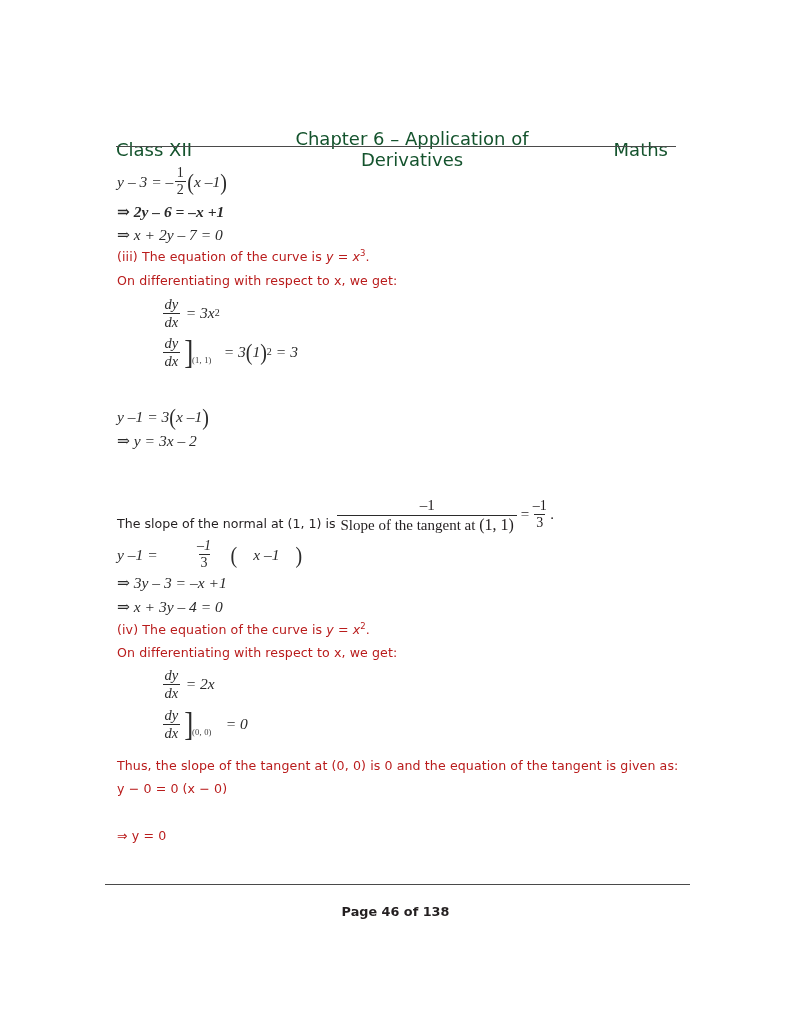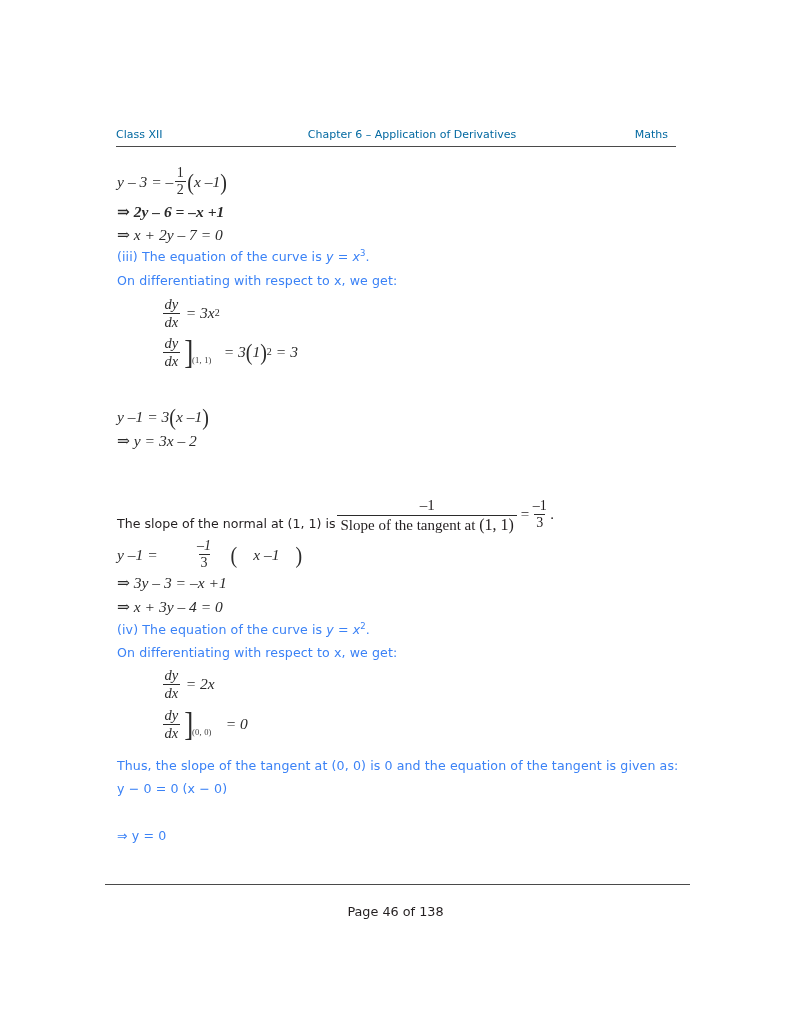--- a/index.html
+++ b/index.html
@@ -24,43 +24,43 @@
   }
 
   
   .header {
     position: absolute;
     left: 116px;
     top: 128px;
     width: 560px;
     display: flex;
     align-items: center;
-    font-size: 11px;
-    color: #0369a1;
+    font-size: 18px;
+    color: #14532d;
   }
   .hdr-left   { width: 150px; text-align: left; }
   .hdr-center { flex: 1; text-align: center; }
   .hdr-right  { width: 110px; text-align: right; padding-right: 8px; }
 
   .header-rule {
     position: absolute;
     left: 116px;
     top: 146px;
     width: 560px;
     height: 0;
     border-top: 1.6px solid #4a4a4a;
   }
 
   
   .para {
     position: absolute;
     left: 117px;
     font-size: 12.6px;
     line-height: 16px;
-    color: #3b82f6;
+    color: #b91c1c;
     white-space: nowrap;
     letter-spacing: 0.1px;
   }
   .para i { font-style: italic; }
   .para sup {
     font-size: 8.5px;
     vertical-align: super;
     line-height: 0;
   }
 
@@ -197,21 +197,21 @@
     height: 0;
     border-top: 1.6px solid #4a4a4a;
   }
   .footer-text {
     position: absolute;
     left: 0;
     top: 904px;
     width: 791px;
     text-align: center;
     font-size: 12.8px;
-    font-weight: normal;
+    font-weight: bold;
     color: #231f20;
   }
 </style>
 </head>
 <body>
 
 <div class="page">
 
   <div class="header">
     <div class="hdr-left">Class XII</div>

